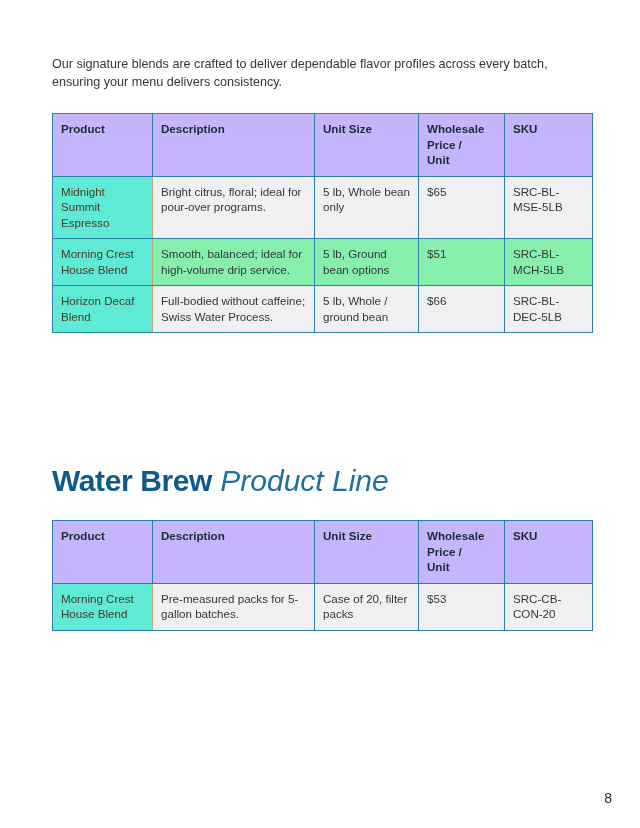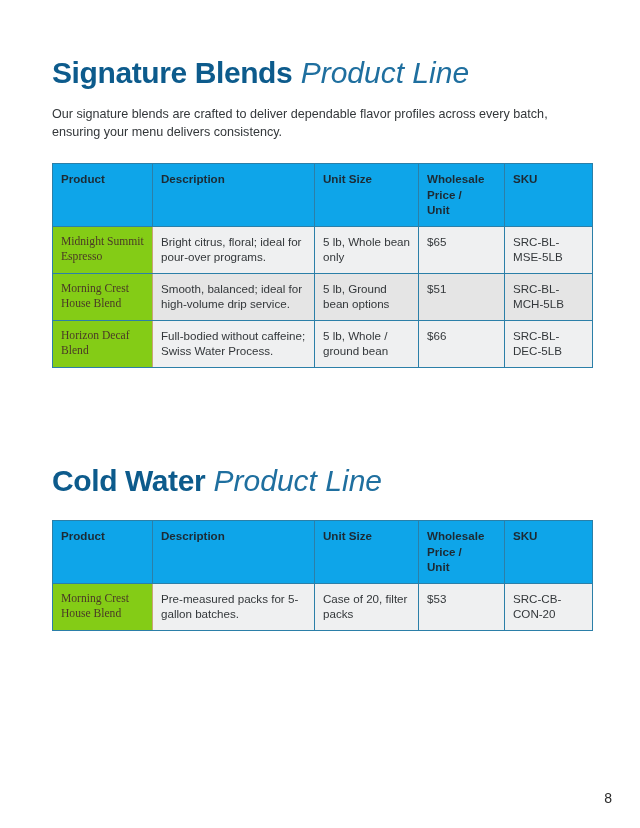--- a/index.html
+++ b/index.html
@@ -64,39 +64,38 @@
   table.ptable th,
   table.ptable td {
     border: 1.6px solid #2b7fa8;
     vertical-align: top;
     padding: 7px 8px 8px 8px;
     font-size: 11.6px;
     line-height: 15.5px;
     text-align: left;
   }
   table.ptable thead th {
-    background: #0ea5e9;
+    background: #c4b5fd;
     color: #1d2a33;
     font-weight: 700;
     height: 44px;
     vertical-align: top;
   }
   table.ptable tbody td {
     color: #33373a;
   }
   table.ptable tbody td.prodcell {
-    background: #84cc16;
+    background: #5eead4;
     color: #4a3a26;
     border-right-color: #c9a477;
     border-top-color: #2b7fa8;
     border-bottom-color: #2b7fa8;
-    font-family: Liberation Serif, serif;
   }
   tr.rowtint td { background: #eff0f1; }
-  tr.rowplain td { background: #e5e5e5; }
+  tr.rowplain td { background: #86efac; }
 
   
   col.c-product { width: 100px; }
   col.c-desc    { width: 162px; }
   col.c-unit    { width: 104px; }
   col.c-price   { width: 86px; }
   col.c-sku     { width: 88px; }
 
   
   .page-number {
@@ -112,21 +111,20 @@
   #section-coldbrew  { top: 464px; }
   .table-wrap { margin-top: 22px; }
 </style>
 </head>
 <body>
 
 <div class="page">
 
   <div class="section" id="section-signature">
 
-    <h1 class="heading"><span class="strong">Signature Blends</span><span class="light"> Product Line</span></h1>
 
     <p class="intro">Our signature blends are crafted to deliver dependable flavor profiles across every batch, ensuring your menu delivers consistency.</p>
 
     <div class="table-wrap">
       <table class="ptable">
         <colgroup>
           <col class="c-product">
             <col class="c-desc">
             <col class="c-unit">
             <col class="c-price">
@@ -163,21 +161,21 @@
             <td>$66</td>
             <td>SRC-BL-DEC-5LB</td>
           </tr>
         </tbody>
       </table>
     </div>
   </div>
 
   <div class="section" id="section-coldbrew">
 
-    <h1 class="heading"><span class="strong">Cold Water</span><span class="light"> Product Line</span></h1>
+    <h1 class="heading"><span class="strong">Water Brew</span><span class="light"> Product Line</span></h1>
 
 
     <div class="table-wrap">
       <table class="ptable">
         <colgroup>
           <col class="c-product">
             <col class="c-desc">
             <col class="c-unit">
             <col class="c-price">
             <col class="c-sku">

